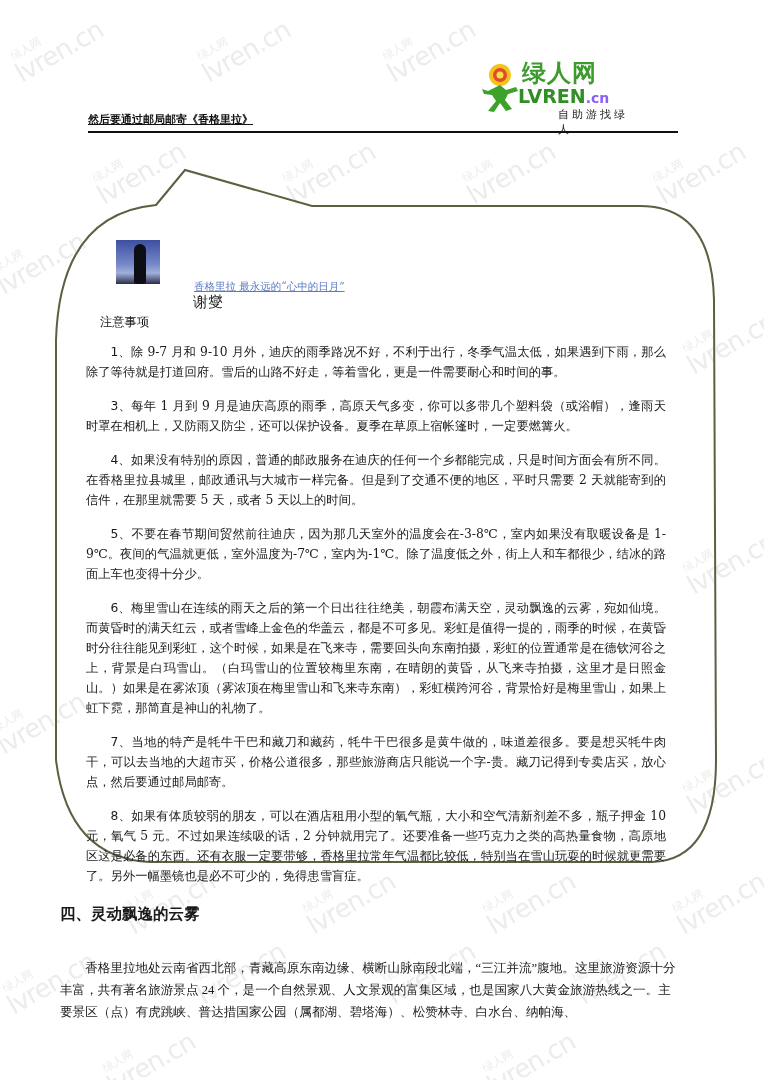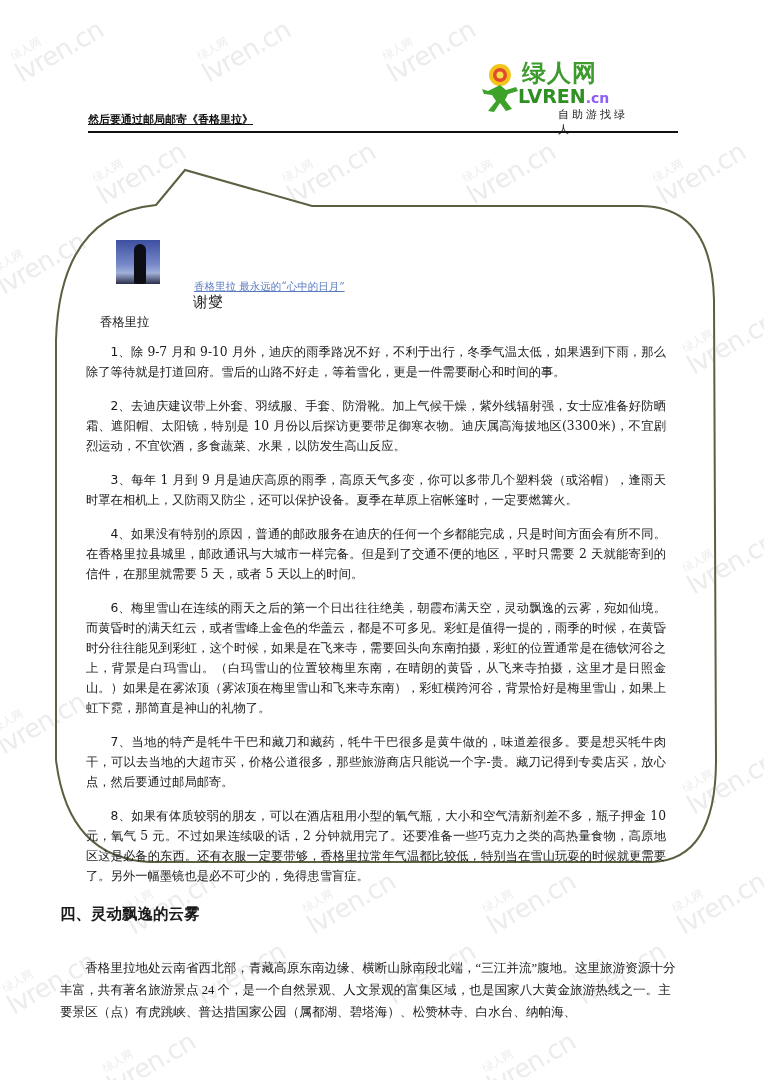--- a/index.html
+++ b/index.html
@@ -189,25 +189,25 @@
 </svg>
 
 <div class="content">
   <div class="author-row">
     <div class="avatar">
         <div class="fig"></div>
       </div>
     <span class="author-name">谢燮</span>
     <a class="author-link">香格里拉 最永远的“心中的日月”</a>
   </div>
-  <div class="notice-title">香格里拉</div>
+  <div class="notice-title">注意事项</div>
 
   <p class="item"><span class="num">1</span><span>、除 9-7 月和 9-10 月外，迪庆的雨季路况不好，不利于出行，冬季气温太低，如果遇到下雨，那么除了等待就是打道回府。雪后的山路不好走，等着雪化，更是一件需要耐心和时间的事。</span></p>
-  <p class="item"><span class="num">2</span><span>、去迪庆建议带上外套、羽绒服、手套、防滑靴。加上气候干燥，紫外线辐射强，女士应准备好防晒霜、遮阳帽、太阳镜，特别是 10 月份以后探访更要带足御寒衣物。迪庆属高海拔地区(3300米)，不宜剧烈运动，不宜饮酒，多食蔬菜、水果，以防发生高山反应。</span></p>
   <p class="item"><span class="num">3</span><span>、每年 1 月到 9 月是迪庆高原的雨季，高原天气多变，你可以多带几个塑料袋（或浴帽），逢雨天时罩在相机上，又防雨又防尘，还可以保护设备。夏季在草原上宿帐篷时，一定要燃篝火。</span></p>
   <p class="item"><span class="num">4</span><span>、如果没有特别的原因，普通的邮政服务在迪庆的任何一个乡都能完成，只是时间方面会有所不同。在香格里拉县城里，邮政通讯与大城市一样完备。但是到了交通不便的地区，平时只需要 2 天就能寄到的信件，在那里就需要 5 天，或者 5 天以上的时间。</span></p>
+  <p class="item"><span class="num">5</span><span>、不要在春节期间贸然前往迪庆，因为那几天室外的温度会在-3-8℃，室内如果没有取暖设备是 1-9℃。夜间的气温就更低，室外温度为-7℃，室内为-1℃。除了温度低之外，街上人和车都很少，结冰的路面上车也变得十分少。</span></p>
   <p class="item"><span class="num">6</span><span>、梅里雪山在连续的雨天之后的第一个日出往往绝美，朝霞布满天空，灵动飘逸的云雾，宛如仙境。而黄昏时的满天红云，或者雪峰上金色的华盖云，都是不可多见。彩虹是值得一提的，雨季的时候，在黄昏时分往往能见到彩虹，这个时候，如果是在飞来寺，需要回头向东南拍摄，彩虹的位置通常是在德钦河谷之上，背景是白玛雪山。（白玛雪山的位置较梅里东南，在晴朗的黄昏，从飞来寺拍摄，这里才是日照金山。）如果是在雾浓顶（雾浓顶在梅里雪山和飞来寺东南），彩虹横跨河谷，背景恰好是梅里雪山，如果上虹下霓，那简直是神山的礼物了。</span></p>
   <p class="item"><span class="num">7</span><span>、当地的特产是牦牛干巴和藏刀和藏药，牦牛干巴很多是黄牛做的，味道差很多。要是想买牦牛肉干，可以去当地的大超市买，价格公道很多，那些旅游商店只能说一个字-贵。藏刀记得到专卖店买，放心点，然后要通过邮局邮寄。</span></p>
   <p class="item"><span class="num">8</span><span>、如果有体质较弱的朋友，可以在酒店租用小型的氧气瓶，大小和空气清新剂差不多，瓶子押金 10 元，氧气 5 元。不过如果连续吸的话，2 分钟就用完了。还要准备一些巧克力之类的高热量食物，高原地区这是必备的东西。还有衣服一定要带够，香格里拉常年气温都比较低，特别当在雪山玩耍的时候就更需要了。另外一幅墨镜也是必不可少的，免得患雪盲症。</span></p>
 </div>
 
 <div class="section-title">四、灵动飘逸的云雾</div>
 <div class="section-body">香格里拉地处云南省西北部，青藏高原东南边缘、横断山脉南段北端，“三江并流”腹地。这里旅游资源十分丰富，共有著名旅游景点 24 个，是一个自然景观、人文景观的富集区域，也是国家八大黄金旅游热线之一。主要景区（点）有虎跳峡、普达措国家公园（属都湖、碧塔海）、松赞林寺、白水台、纳帕海、</div>
 
 </body></html>

